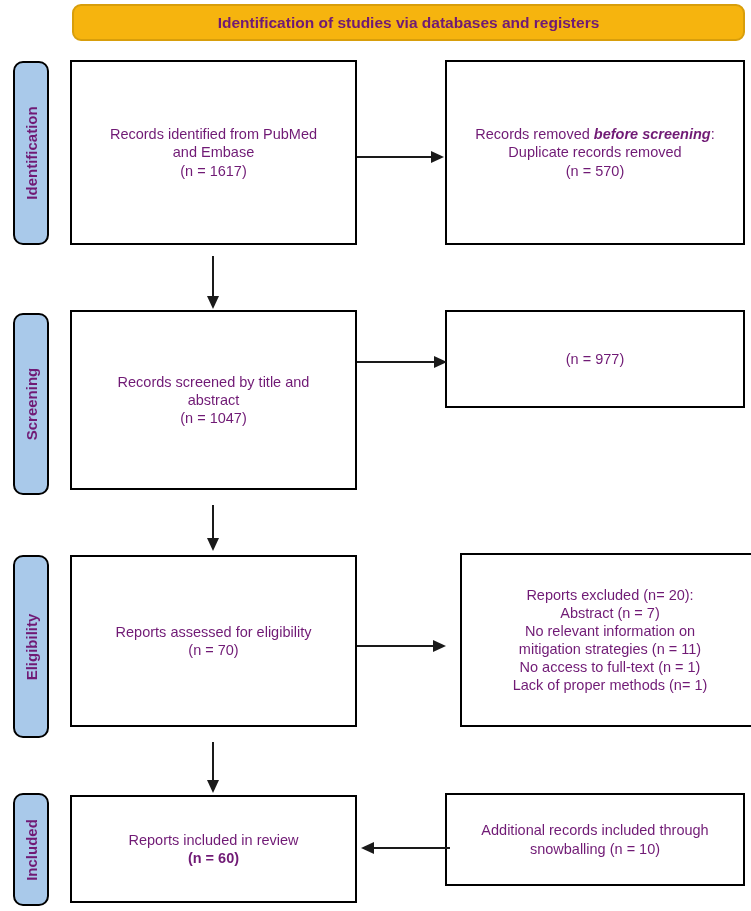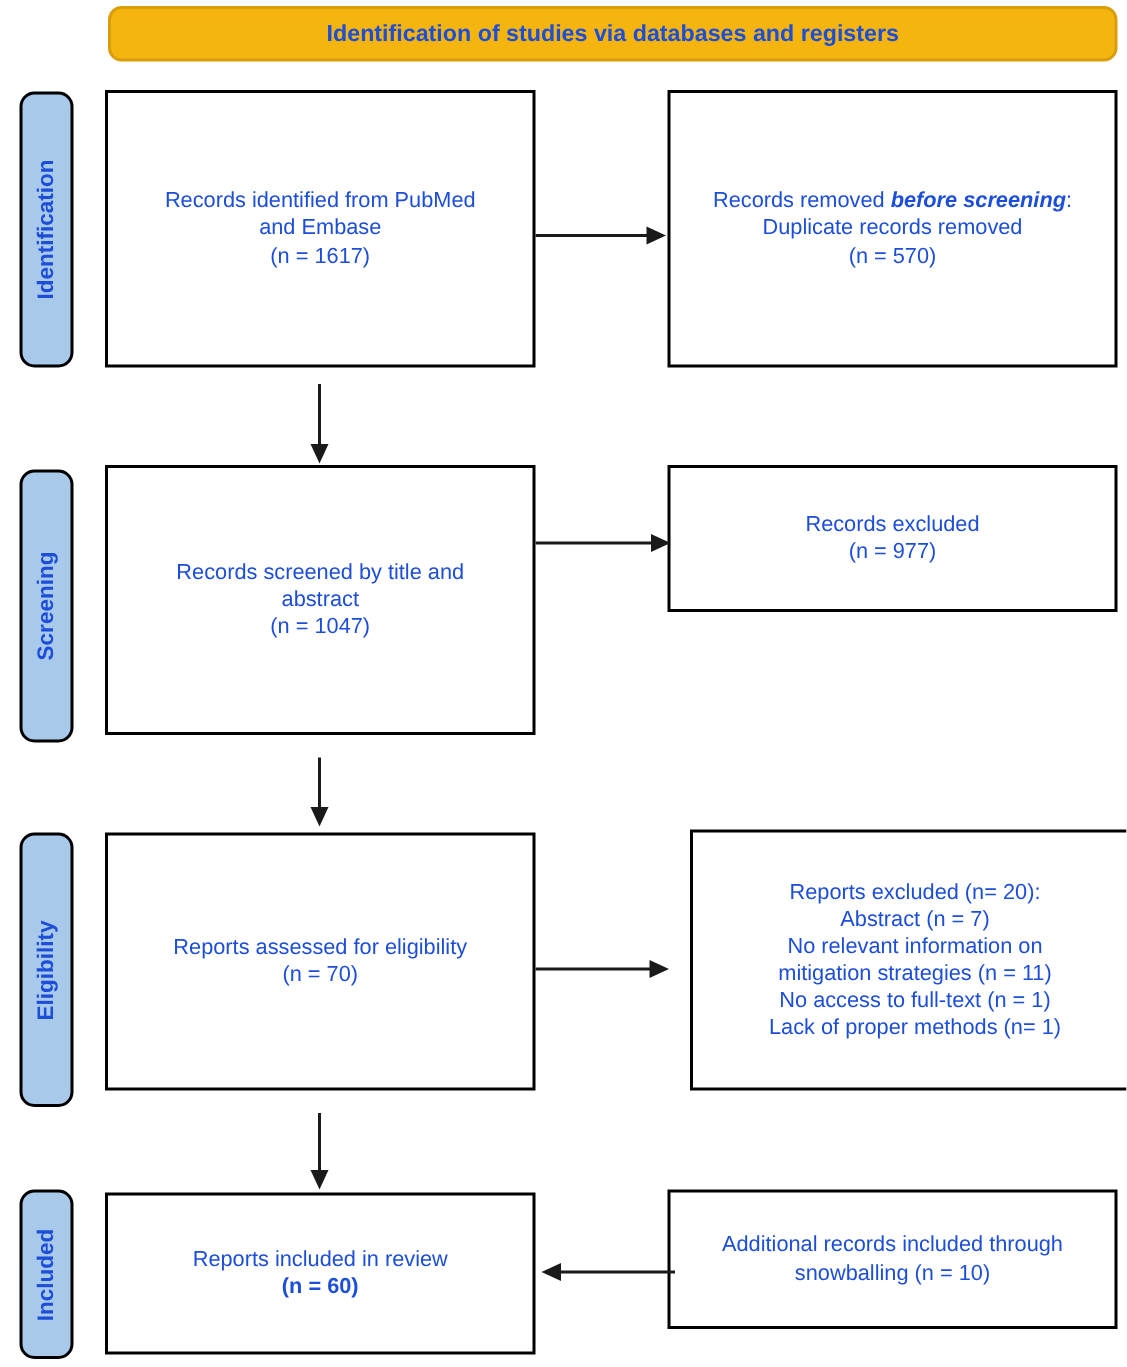--- a/index.html
+++ b/index.html
@@ -9,21 +9,21 @@
     --stage-border:#000000;
     --box-border:#000000;
     --arrow:#1a1a1a;
   }
   html,body{margin:0;padding:0;background:#ffffff;}
   #canvas{
     position:relative;
     width:751px;height:911px;
     background:#ffffff;
     font-family:"Liberation Sans","DejaVu Sans",sans-serif;
-    color:#1d4ed8;
+    color:#701a75;
     overflow:hidden;
   }
   .banner{
     position:absolute;left:72px;top:4px;width:673px;height:37px;
     background:var(--banner-bg);
     border:2px solid var(--banner-border);
     border-radius:9px;
     box-sizing:border-box;
     display:flex;align-items:center;justify-content:center;
   }
@@ -104,21 +104,20 @@
 
   <div class="box" style="left:70px;top:310px;width:287px;height:180px;">
     <div class="lines">
       <div class="line">Records screened by title and</div>
       <div class="line">abstract</div>
       <div class="line">(n = 1047)</div>
     </div>
   </div>
   <div class="box" style="left:445px;top:310px;width:300px;height:98px;">
     <div class="lines">
-      <div class="line">Records excluded</div>
       <div class="line">(n = 977)</div>
     </div>
   </div>
 
   <div class="box" style="left:70px;top:555px;width:287px;height:172px;">
     <div class="lines">
       <div class="line">Reports assessed for eligibility</div>
       <div class="line">(n = 70)</div>
     </div>
   </div>

